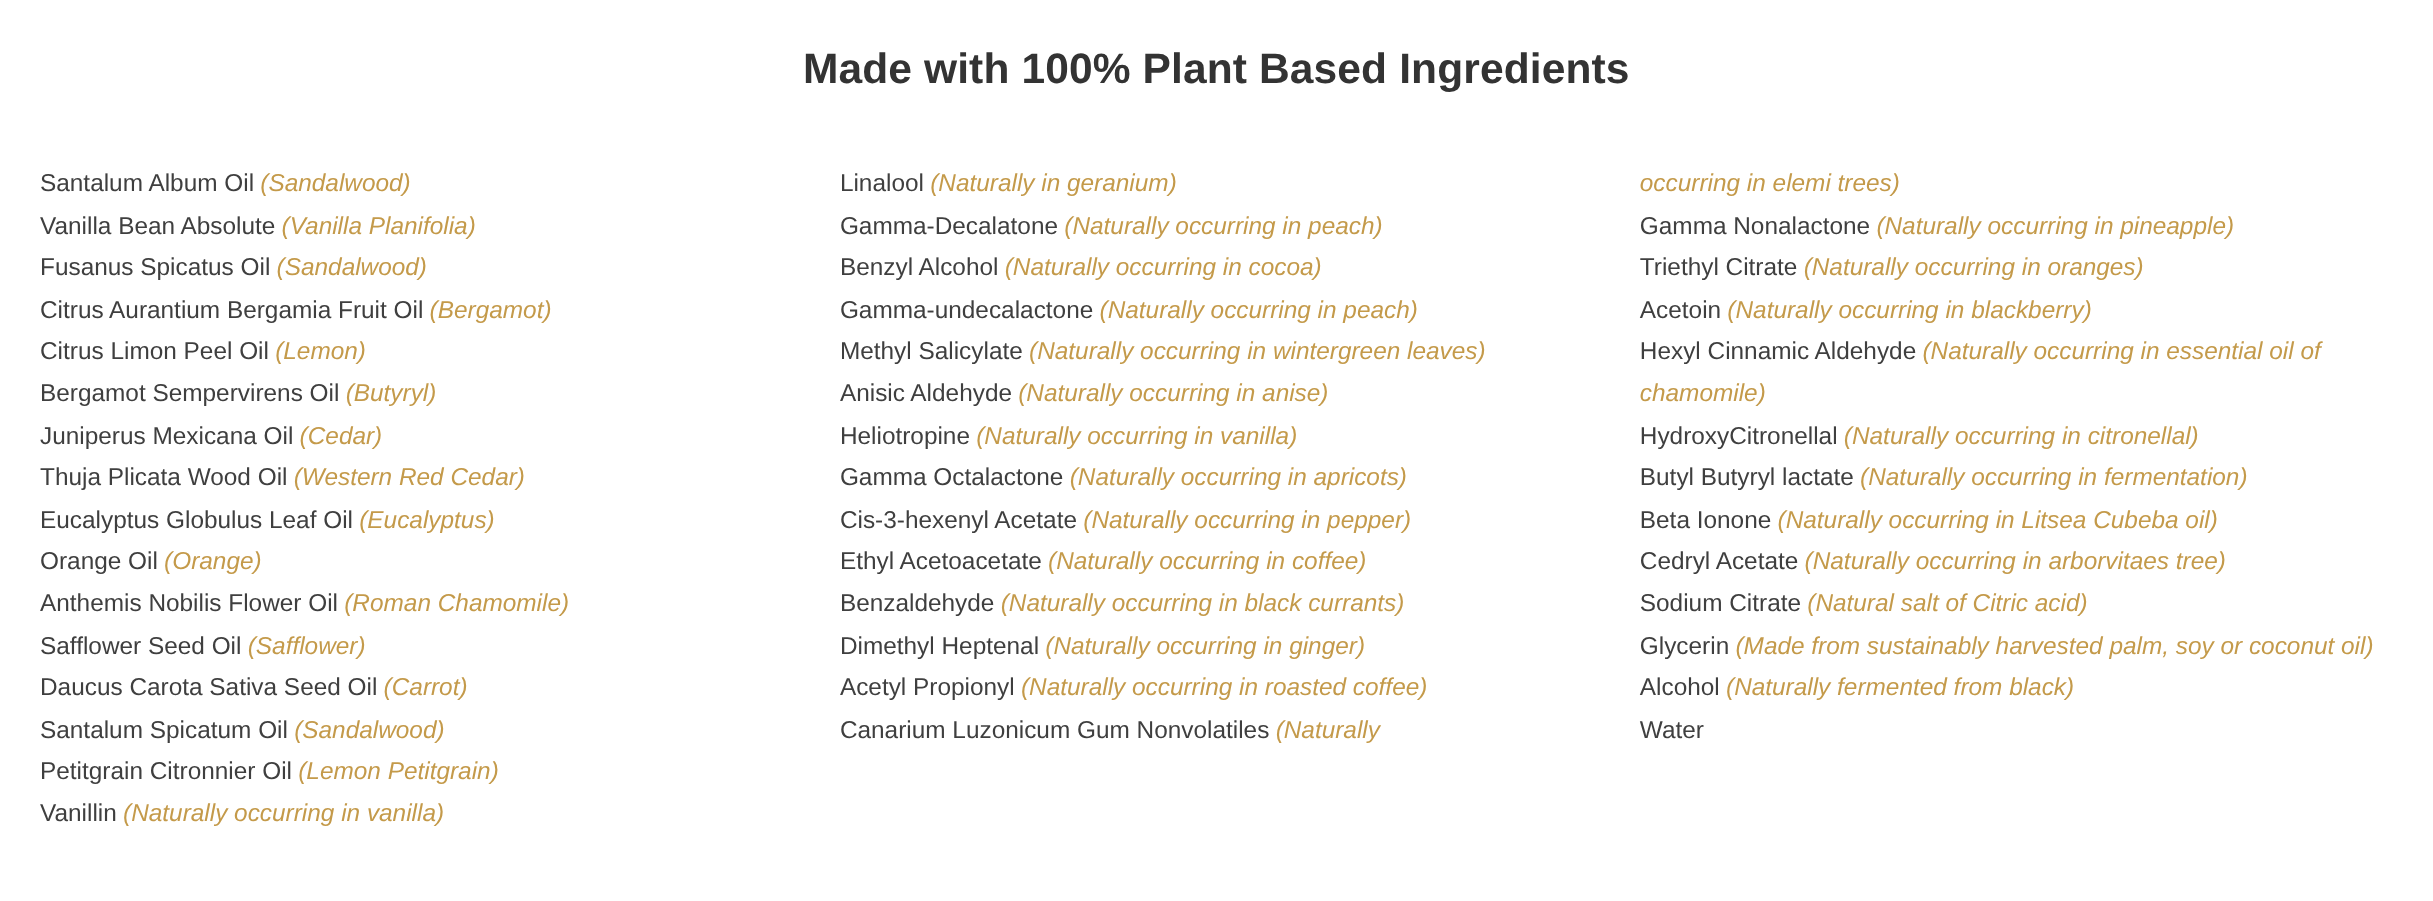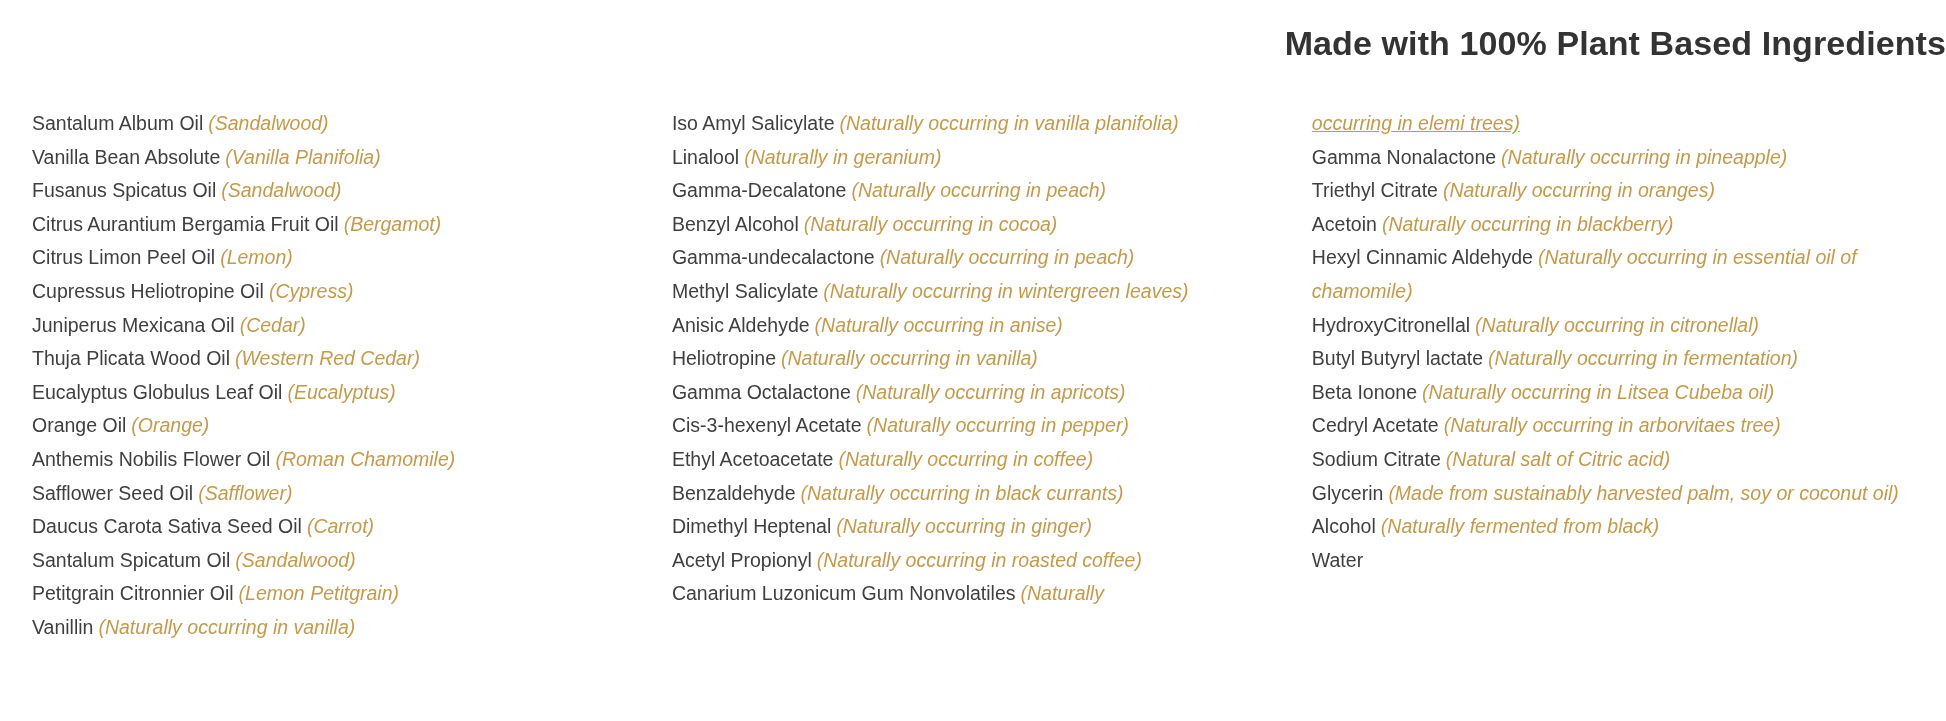--- a/index.html
+++ b/index.html
@@ -14,26 +14,26 @@
     color: #3d3d3d;
     overflow: hidden;
   }
   .page {
     width: 1946px;
     height: 721px;
     position: relative;
     box-sizing: border-box;
   }
   .title {
-    text-align: right;
+    text-align: center;
     font-size: 34px;
     font-weight: bold;
     color: #333333;
     letter-spacing: 0.1px;
-    margin: 0;
+    margin: 12px;
     padding-top: 24px;
   }
   .columns {
     display: flex;
     flex-direction: row;
     align-items: flex-start;
     padding: 44px 28px 0 32px;
     box-sizing: border-box;
     gap: 0;
   }
@@ -55,53 +55,51 @@
   .entry .note {
     color: #c49a4a;
     font-style: italic;
     margin-left: 5px;
   }
   .cont-line {
     font-size: 19.5px;
     line-height: 33.6px;
     color: #c49a4a;
     font-style: italic;
-    text-decoration: underline;
   }
 </style>
 </head>
 <body>
 
 <div class="page">
 
   <h1 class="title">Made with 100% Plant Based Ingredients</h1>
 
   <div class="columns">
 
     <div class="col col-1">
       <div class="entry"><span class="name">Santalum Album Oil</span><span class="note">(Sandalwood)</span></div>
       <div class="entry"><span class="name">Vanilla Bean Absolute</span><span class="note">(Vanilla Planifolia)</span></div>
       <div class="entry"><span class="name">Fusanus Spicatus Oil</span><span class="note">(Sandalwood)</span></div>
       <div class="entry"><span class="name">Citrus Aurantium Bergamia Fruit Oil</span><span class="note">(Bergamot)</span></div>
       <div class="entry"><span class="name">Citrus Limon Peel Oil</span><span class="note">(Lemon)</span></div>
-      <div class="entry"><span class="name">Cupressus Heliotropine Oil</span><span class="note">(Cypress)</span></div>
+      <div class="entry"><span class="name">Bergamot Sempervirens Oil</span><span class="note">(Butyryl)</span></div>
       <div class="entry"><span class="name">Juniperus Mexicana Oil</span><span class="note">(Cedar)</span></div>
       <div class="entry"><span class="name">Thuja Plicata Wood Oil</span><span class="note">(Western Red Cedar)</span></div>
       <div class="entry"><span class="name">Eucalyptus Globulus Leaf Oil</span><span class="note">(Eucalyptus)</span></div>
       <div class="entry"><span class="name">Orange Oil</span><span class="note">(Orange)</span></div>
       <div class="entry"><span class="name">Anthemis Nobilis Flower Oil</span><span class="note">(Roman Chamomile)</span></div>
       <div class="entry"><span class="name">Safflower Seed Oil</span><span class="note">(Safflower)</span></div>
       <div class="entry"><span class="name">Daucus Carota Sativa Seed Oil</span><span class="note">(Carrot)</span></div>
       <div class="entry"><span class="name">Santalum Spicatum Oil</span><span class="note">(Sandalwood)</span></div>
       <div class="entry"><span class="name">Petitgrain Citronnier Oil</span><span class="note">(Lemon Petitgrain)</span></div>
       <div class="entry"><span class="name">Vanillin</span><span class="note">(Naturally occurring in vanilla)</span></div>
     </div>
 
     <div class="col col-2">
-      <div class="entry"><span class="name">Iso Amyl Salicylate</span><span class="note">(Naturally occurring in vanilla planifolia)</span></div>
       <div class="entry"><span class="name">Linalool</span><span class="note">(Naturally in geranium)</span></div>
       <div class="entry"><span class="name">Gamma-Decalatone</span><span class="note">(Naturally occurring in peach)</span></div>
       <div class="entry"><span class="name">Benzyl Alcohol</span><span class="note">(Naturally occurring in cocoa)</span></div>
       <div class="entry"><span class="name">Gamma-undecalactone</span><span class="note">(Naturally occurring in peach)</span></div>
       <div class="entry"><span class="name">Methyl Salicylate</span><span class="note">(Naturally occurring in wintergreen leaves)</span></div>
       <div class="entry"><span class="name">Anisic Aldehyde</span><span class="note">(Naturally occurring in anise)</span></div>
       <div class="entry"><span class="name">Heliotropine</span><span class="note">(Naturally occurring in vanilla)</span></div>
       <div class="entry"><span class="name">Gamma Octalactone</span><span class="note">(Naturally occurring in apricots)</span></div>
       <div class="entry"><span class="name">Cis-3-hexenyl Acetate</span><span class="note">(Naturally occurring in pepper)</span></div>
       <div class="entry"><span class="name">Ethyl Acetoacetate</span><span class="note">(Naturally occurring in coffee)</span></div>

